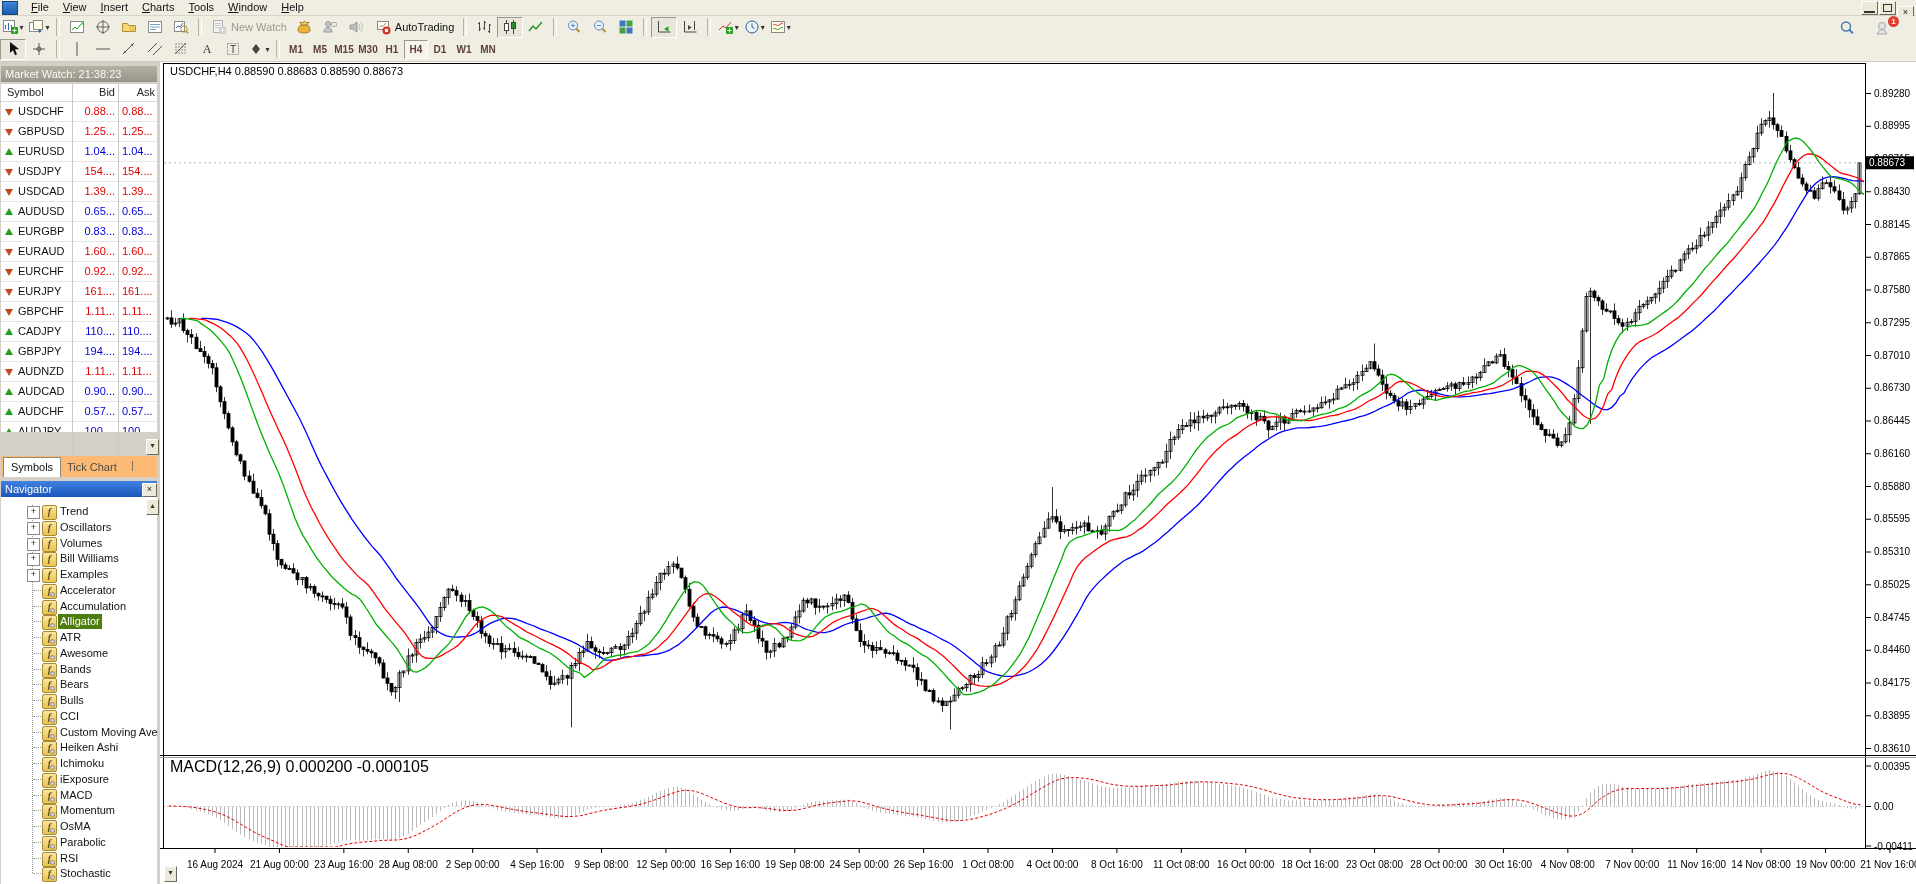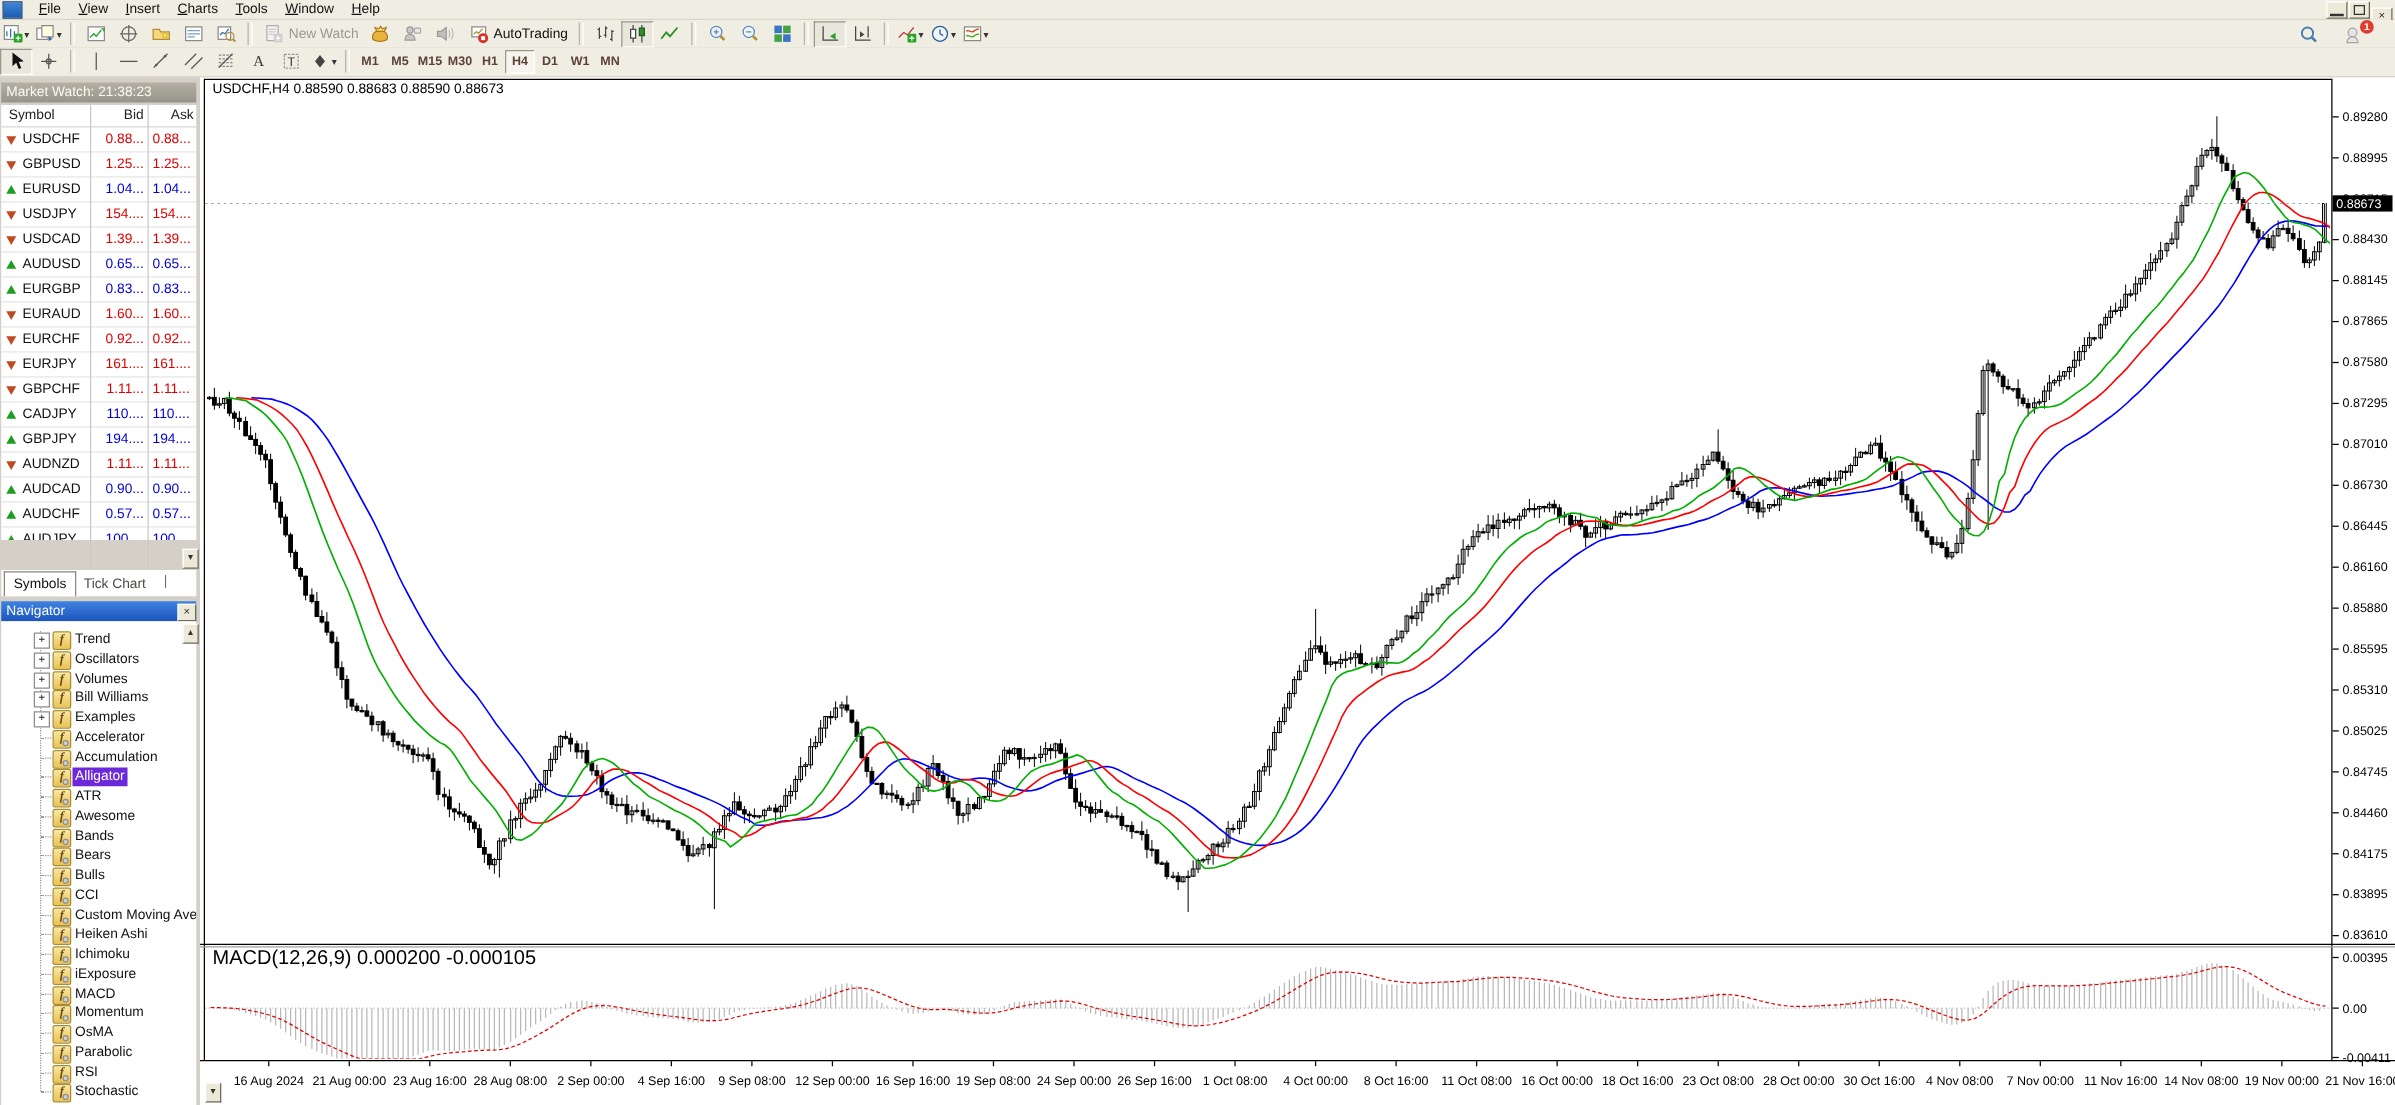--- a/index.html
+++ b/index.html
@@ -37,33 +37,33 @@
   .mw-colline{top:84px;width:1px;height:371px;background:#c9c9c9;}
   .mw-hdr{height:17px;line-height:17px;color:#222;border-bottom:1px solid #d8d8d8;position:relative;}
   .mw-row{height:19px;line-height:19px;border-bottom:1px solid #e6e6e6;position:relative;}
   .cell-sym{position:absolute;left:17px;color:#111;}
   .cell-bid{position:absolute;left:60px;width:54px;text-align:right;overflow:hidden;}
   .cell-ask{position:absolute;left:121px;width:35px;overflow:hidden;white-space:nowrap;}
   .arr{position:absolute;left:4px;top:6px;width:0;height:0;border-left:4px solid transparent;border-right:4px solid transparent;}
   .arr.up{border-bottom:7px solid #1e9e1e;}
   .arr.dn{border-top:7px solid #c04a1e;top:7px;}
   .up-t{color:#0000d8;} .dn-t{color:#e00000;}
-  #mw-tabs{left:1px;top:456px;width:156px;height:21px;background:#ffffff;font-size:11px;}
+  #mw-tabs{left:1px;top:456px;width:156px;height:21px;background:#fdba74;font-size:11px;}
   .tab-active{position:absolute;left:2px;top:1px;width:56px;height:19px;background:#fff;border:1px solid #8b887c;border-bottom:none;text-align:center;line-height:19px;color:#111;}
   .tab-idle{position:absolute;left:66px;top:3px;color:#4c4a42;line-height:17px;}
   .tab-pipe{position:absolute;left:130px;top:3px;color:#6f6c60;}
   #nav-tree{left:1px;top:497px;width:156px;height:387px;background:#fff;overflow:hidden;font-size:11px;}
   .treeline{position:absolute;left:31px;top:8px;width:1px;height:368px;border-left:1px dotted #9a9a9a;}
   .tree-row{position:absolute;left:0;width:156px;height:15px;line-height:15px;}
   .tr-stub{position:absolute;left:32px;top:7px;width:8px;border-top:1px dotted #9a9a9a;}
   .plus-box{position:absolute;left:26px;top:2px;width:11px;height:11px;background:#fff;border:1px solid #8d8d8d;font-size:9px;line-height:9px;text-align:center;color:#222;}
   .f-ico{position:absolute;left:41px;top:1px;width:13px;height:13px;background:linear-gradient(#f9e7a4,#e9c252);border:1px solid #a98c2f;border-radius:2px;font-family:"Liberation Serif",serif;font-style:italic;font-weight:bold;font-size:10px;line-height:12px;text-align:center;color:#6b4f12;}
   .f-dot{position:absolute;left:49px;top:9px;width:5px;height:5px;border-radius:3px;background:#cfcfcf;border:1px solid #8f8f8f;box-sizing:border-box;}
   .tr-label{position:absolute;left:59px;top:0;color:#111;white-space:nowrap;}
-  .tr-label.sel{background:#6d28d9;color:#fff;padding:0 2px;left:57px;}
+  .tr-label.sel{background:#4d7c0f;color:#fff;padding:0 2px;left:57px;}
   .nav-x{position:absolute;left:142px;top:483px;width:13px;height:12px;background:#ece9d8;border:1px solid;border-color:#fff #6e6b5e #6e6b5e #fff;font-size:9px;line-height:11px;text-align:center;color:#222;}
   .mini-scroll{position:absolute;width:11px;height:14px;background:#ece9d8;border:1px solid;border-color:#fff #6e6b5e #6e6b5e #fff;font-size:8px;line-height:12px;text-align:center;color:#333;}
   
   #chartwrap{left:160px;top:62px;width:1756px;height:822px;background:#fff;}
   #chart-title{left:170px;top:65px;font-size:11px;color:#000;z-index:3;}
   #macd-title{left:170px;top:758px;font-size:16px;color:#000;z-index:3;}
   #chart-svg{position:absolute;left:0;top:0;}
   .axis-overlay{z-index:4;}
 </style>
 </head>

